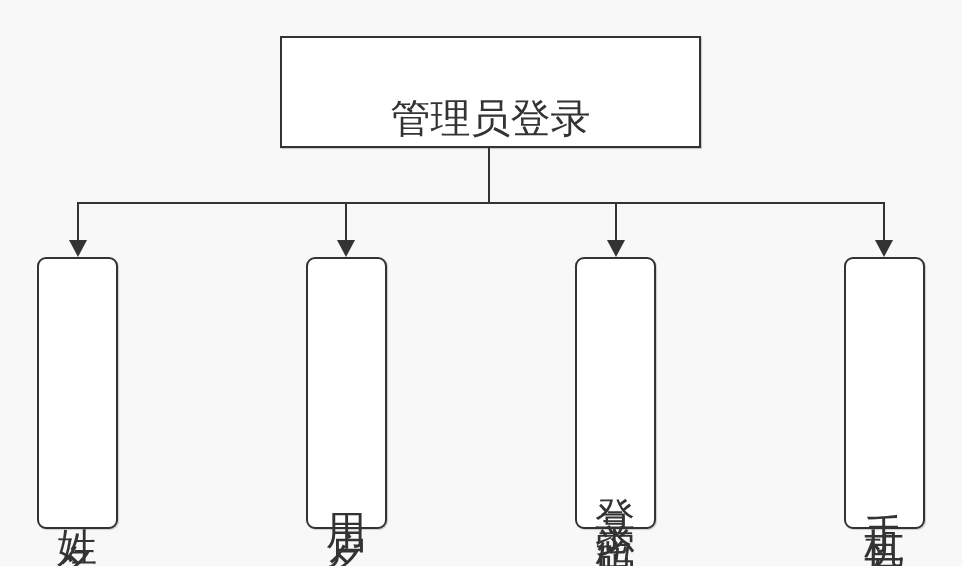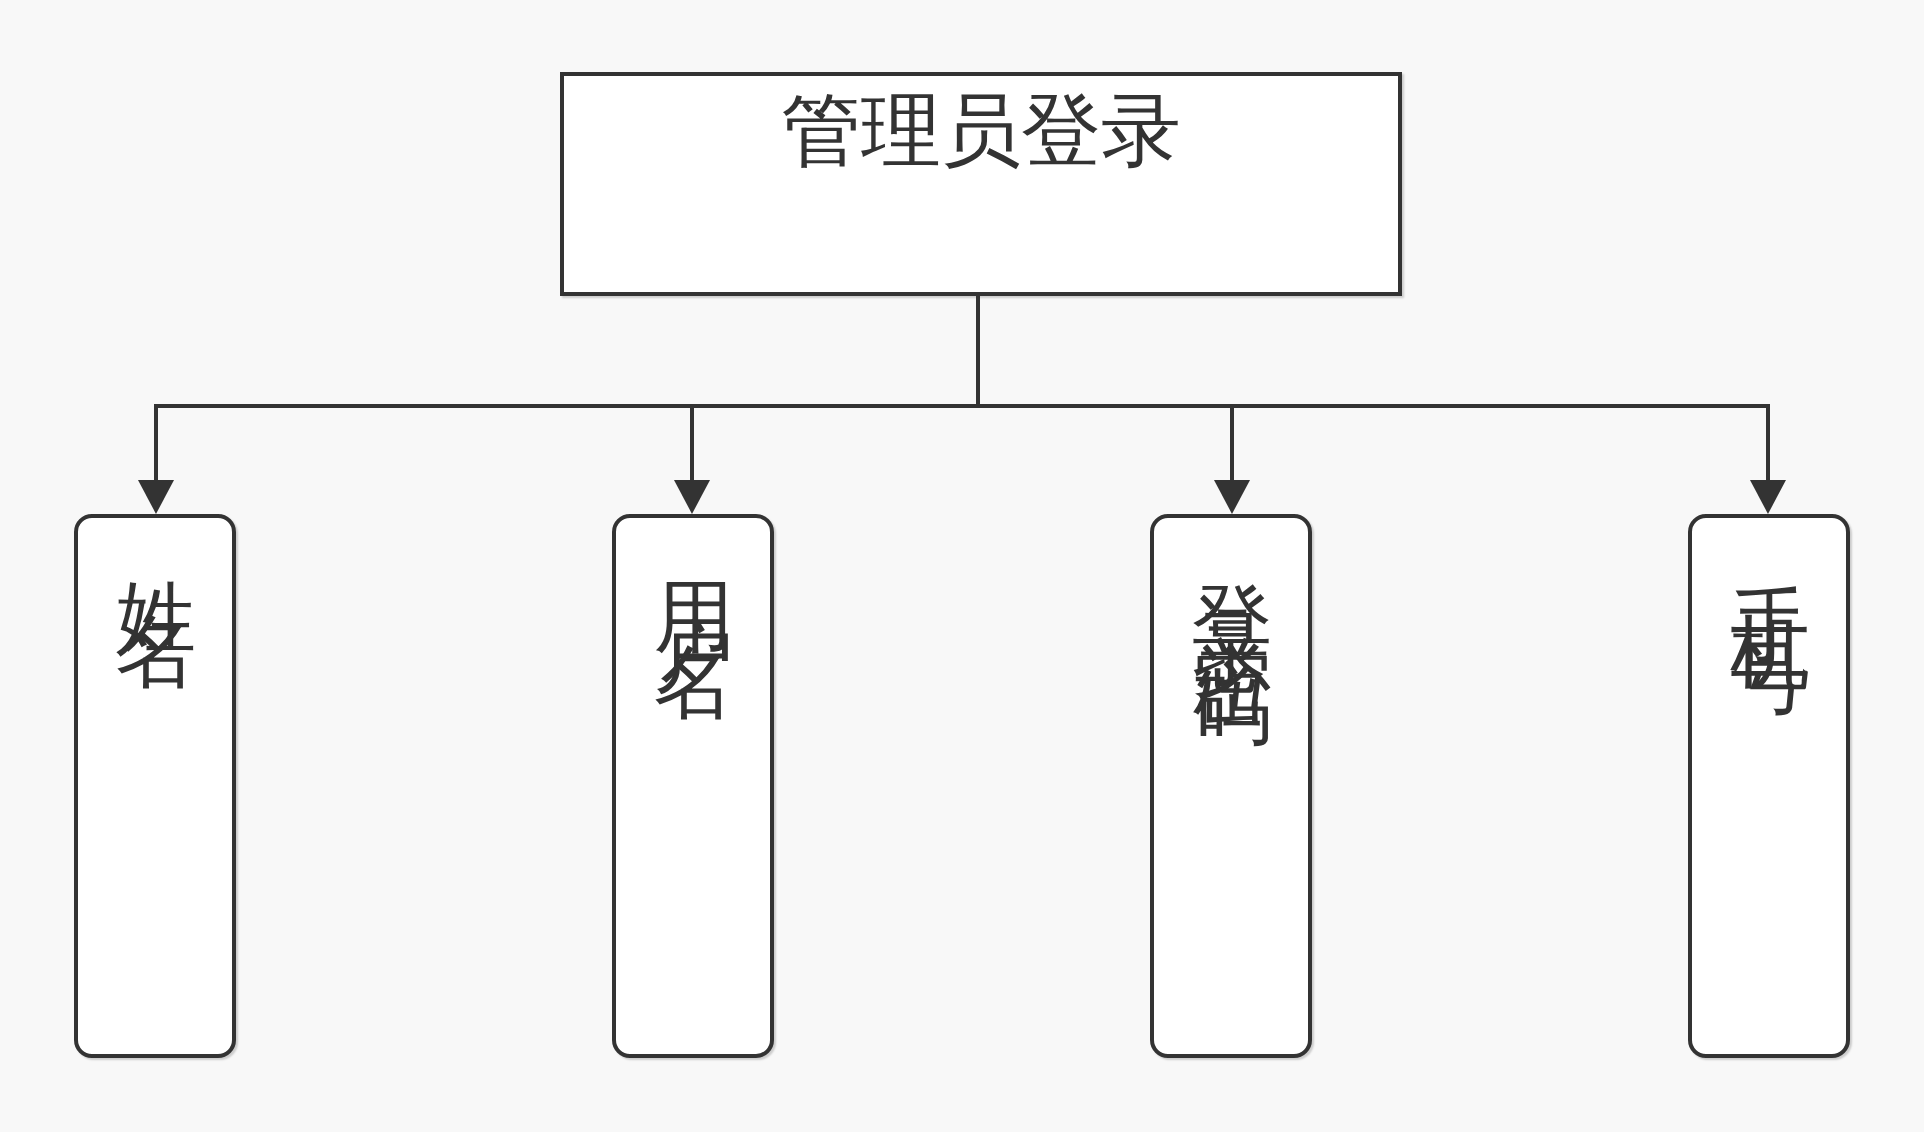--- a/index.html
+++ b/index.html
@@ -19,21 +19,21 @@
     height: 566px;
   }
   
   .node {
     position: absolute;
     box-sizing: border-box;
     background: var(--fill, #ffffff);
     border: 2px solid var(--line, #333333);
     color: var(--text, #333333);
     display: flex;
-    align-items: flex-start;
+    align-items: flex-end;
     justify-content: center;
     box-shadow: 1px 1px 1px rgba(0,0,0,0.18);
   }
   .node.root {
     left: 280px;
     top: 36px;
     width: 421px;
     height: 112px;
     font-size: 40px;
     border-radius: 0;

